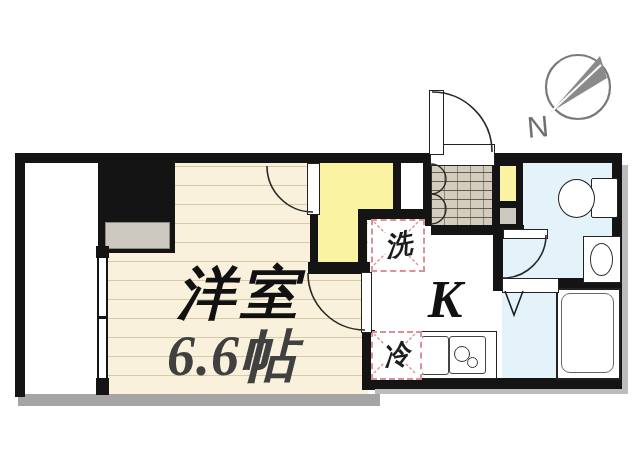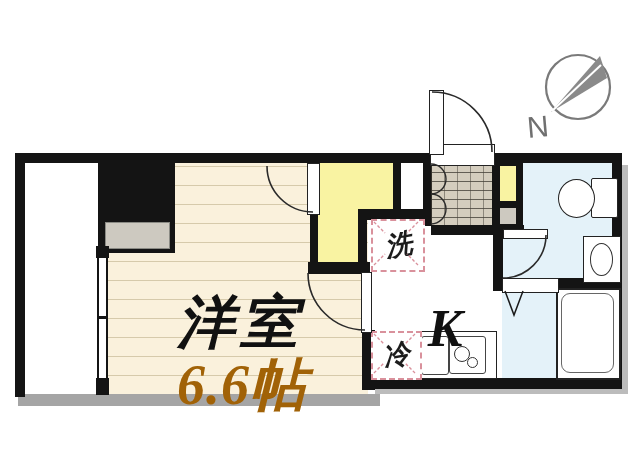--- a/index.html
+++ b/index.html
@@ -50,33 +50,33 @@
             font-size:27px;color:#1c1c1c;transform:rotate(-10deg);line-height:1;}
   
   .win-white{left:97px;top:253px;width:11px;height:130px;background:#fff;}
   .win-l{left:97px;top:253px;width:2px;height:130px;background:#141414;}
   .win-r{left:106px;top:253px;width:2px;height:130px;background:#141414;}
   .win-mid{left:97px;top:316px;width:11px;height:3px;background:#141414;}
   
   .room-name{left:150px;top:264px;width:180px;text-align:center;
      font-family:"Liberation Serif","DejaVu Serif",serif;font-style:italic;font-weight:700;
      font-size:58px;line-height:1.05;color:#111;letter-spacing:5px;}
-  .room-size{left:140px;top:326px;width:204px;text-align:center;
+  .room-size{left:130px;top:326px;width:204px;text-align:center;
      font-family:"Liberation Serif","DejaVu Serif",serif;font-style:italic;font-weight:700;
-     font-size:56px;line-height:1.1;color:#a16207;letter-spacing:1px;}
+     font-size:56px;line-height:1.1;color:#404040;letter-spacing:1px;}
   .k-label{left:420px;top:270px;width:50px;text-align:center;
      font-family:"Liberation Serif","DejaVu Serif",serif;font-style:italic;font-weight:700;
      font-size:52px;color:#111;}
   .north-label{left:520px;top:110px;width:36px;text-align:center;font-size:30px;color:#707070;
      font-family:"Liberation Sans","DejaVu Sans",sans-serif;transform:rotate(-5deg);}
   .watermark{left:261px;top:394px;font-size:19px;color:#8d8d8d;letter-spacing:.5px;
      font-family:"Liberation Sans","DejaVu Sans",sans-serif;z-index:30;}
   svg.overlay{position:absolute;left:0;top:0;width:640px;height:455px;pointer-events:none;z-index:25;}
   .compass{left:535px;top:45px;width:86px;height:86px;}
-  .z10{z-index:10;} .z15{z-index:15;} .z20{z-index:20;margin-top:29px;}
+  .z10{z-index:10;} .z15{z-index:15;} .z20{z-index:20;}
 </style>
 </head>
 <body>
 
 <div class="stage">
 
   <div class="abs balcony"></div>
   <div class="abs room-floor"></div>
   <div class="abs closet-a"></div>
   <div class="abs closet-b"></div>

